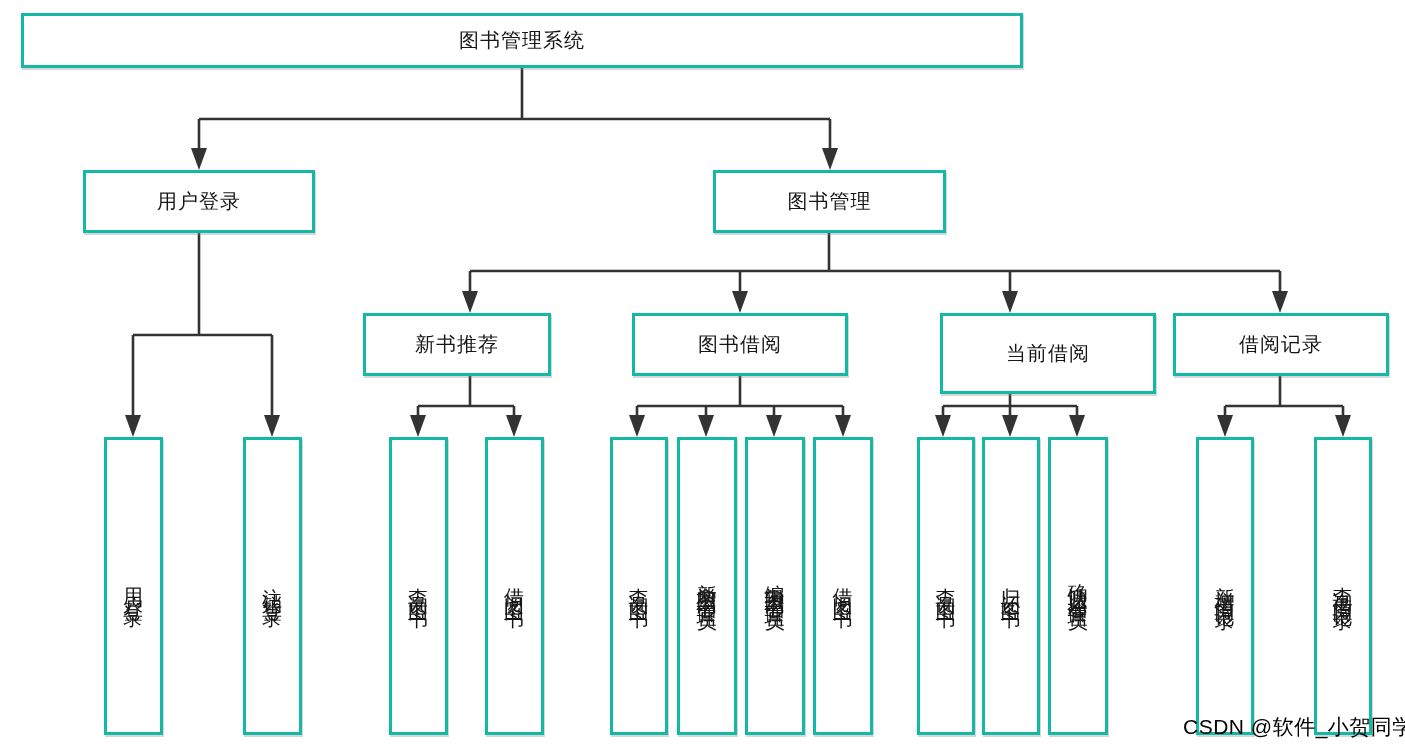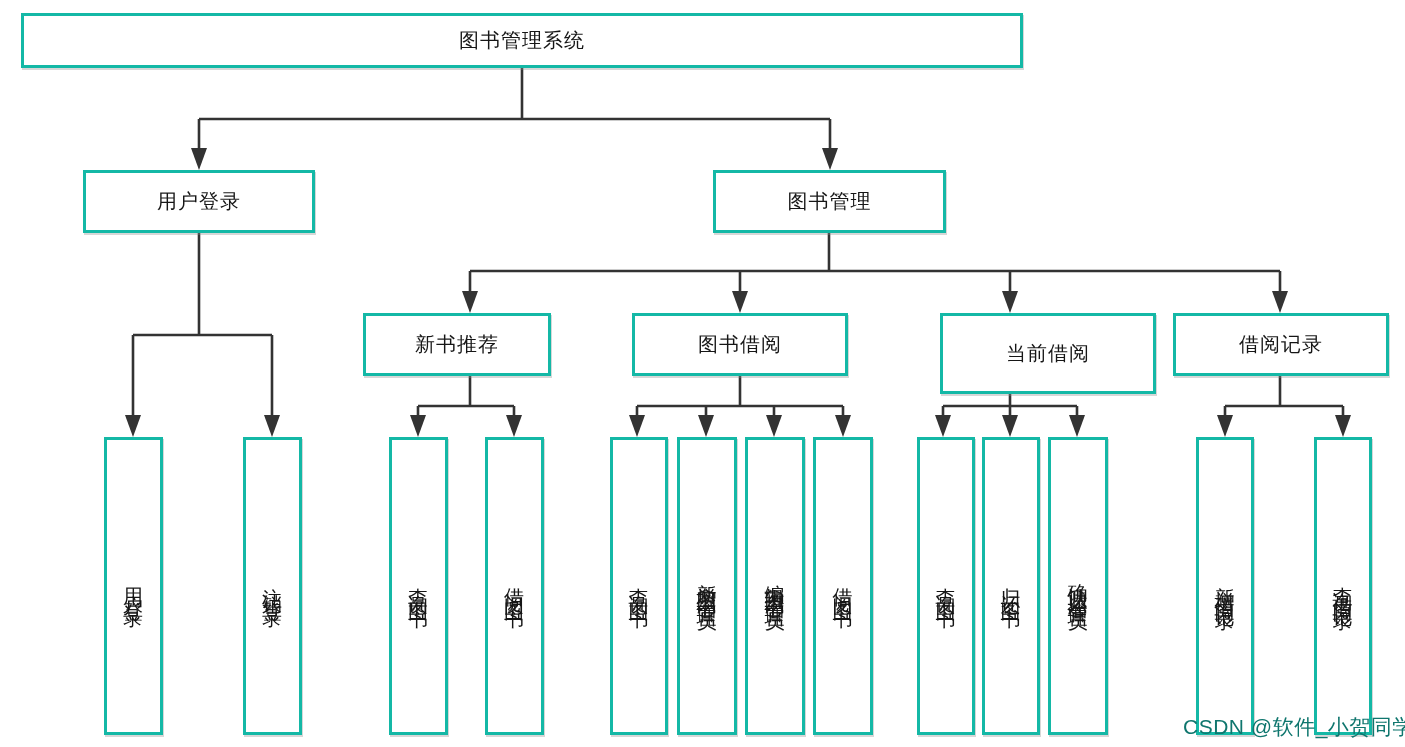--- a/index.html
+++ b/index.html
@@ -15,21 +15,21 @@
     font-size:20px;letter-spacing:1px;
     box-shadow:1px 2px 0 rgba(140,140,140,0.35);
   }
   .vnode{
     writing-mode:vertical-rl;text-orientation:mixed;
     font-size:20px;letter-spacing:7px;line-height:1;
     display:flex;align-items:center;justify-content:center;
   }
   .watermark{
     position:absolute;left:1183px;top:713px;width:220px;
-    font-size:21px;color:#0f766e;letter-spacing:0.5px;white-space:nowrap;
+    font-size:21px;color:#000000;letter-spacing:0.5px;white-space:nowrap;
   }
 </style>
 </head>
 <body>
 
 <div id="canvas">
 
   <svg id="wires" viewBox="0 0 1405 747" xmlns="http://www.w3.org/2000/svg">
     <g stroke="#333333" stroke-width="2.6" fill="none">
 

